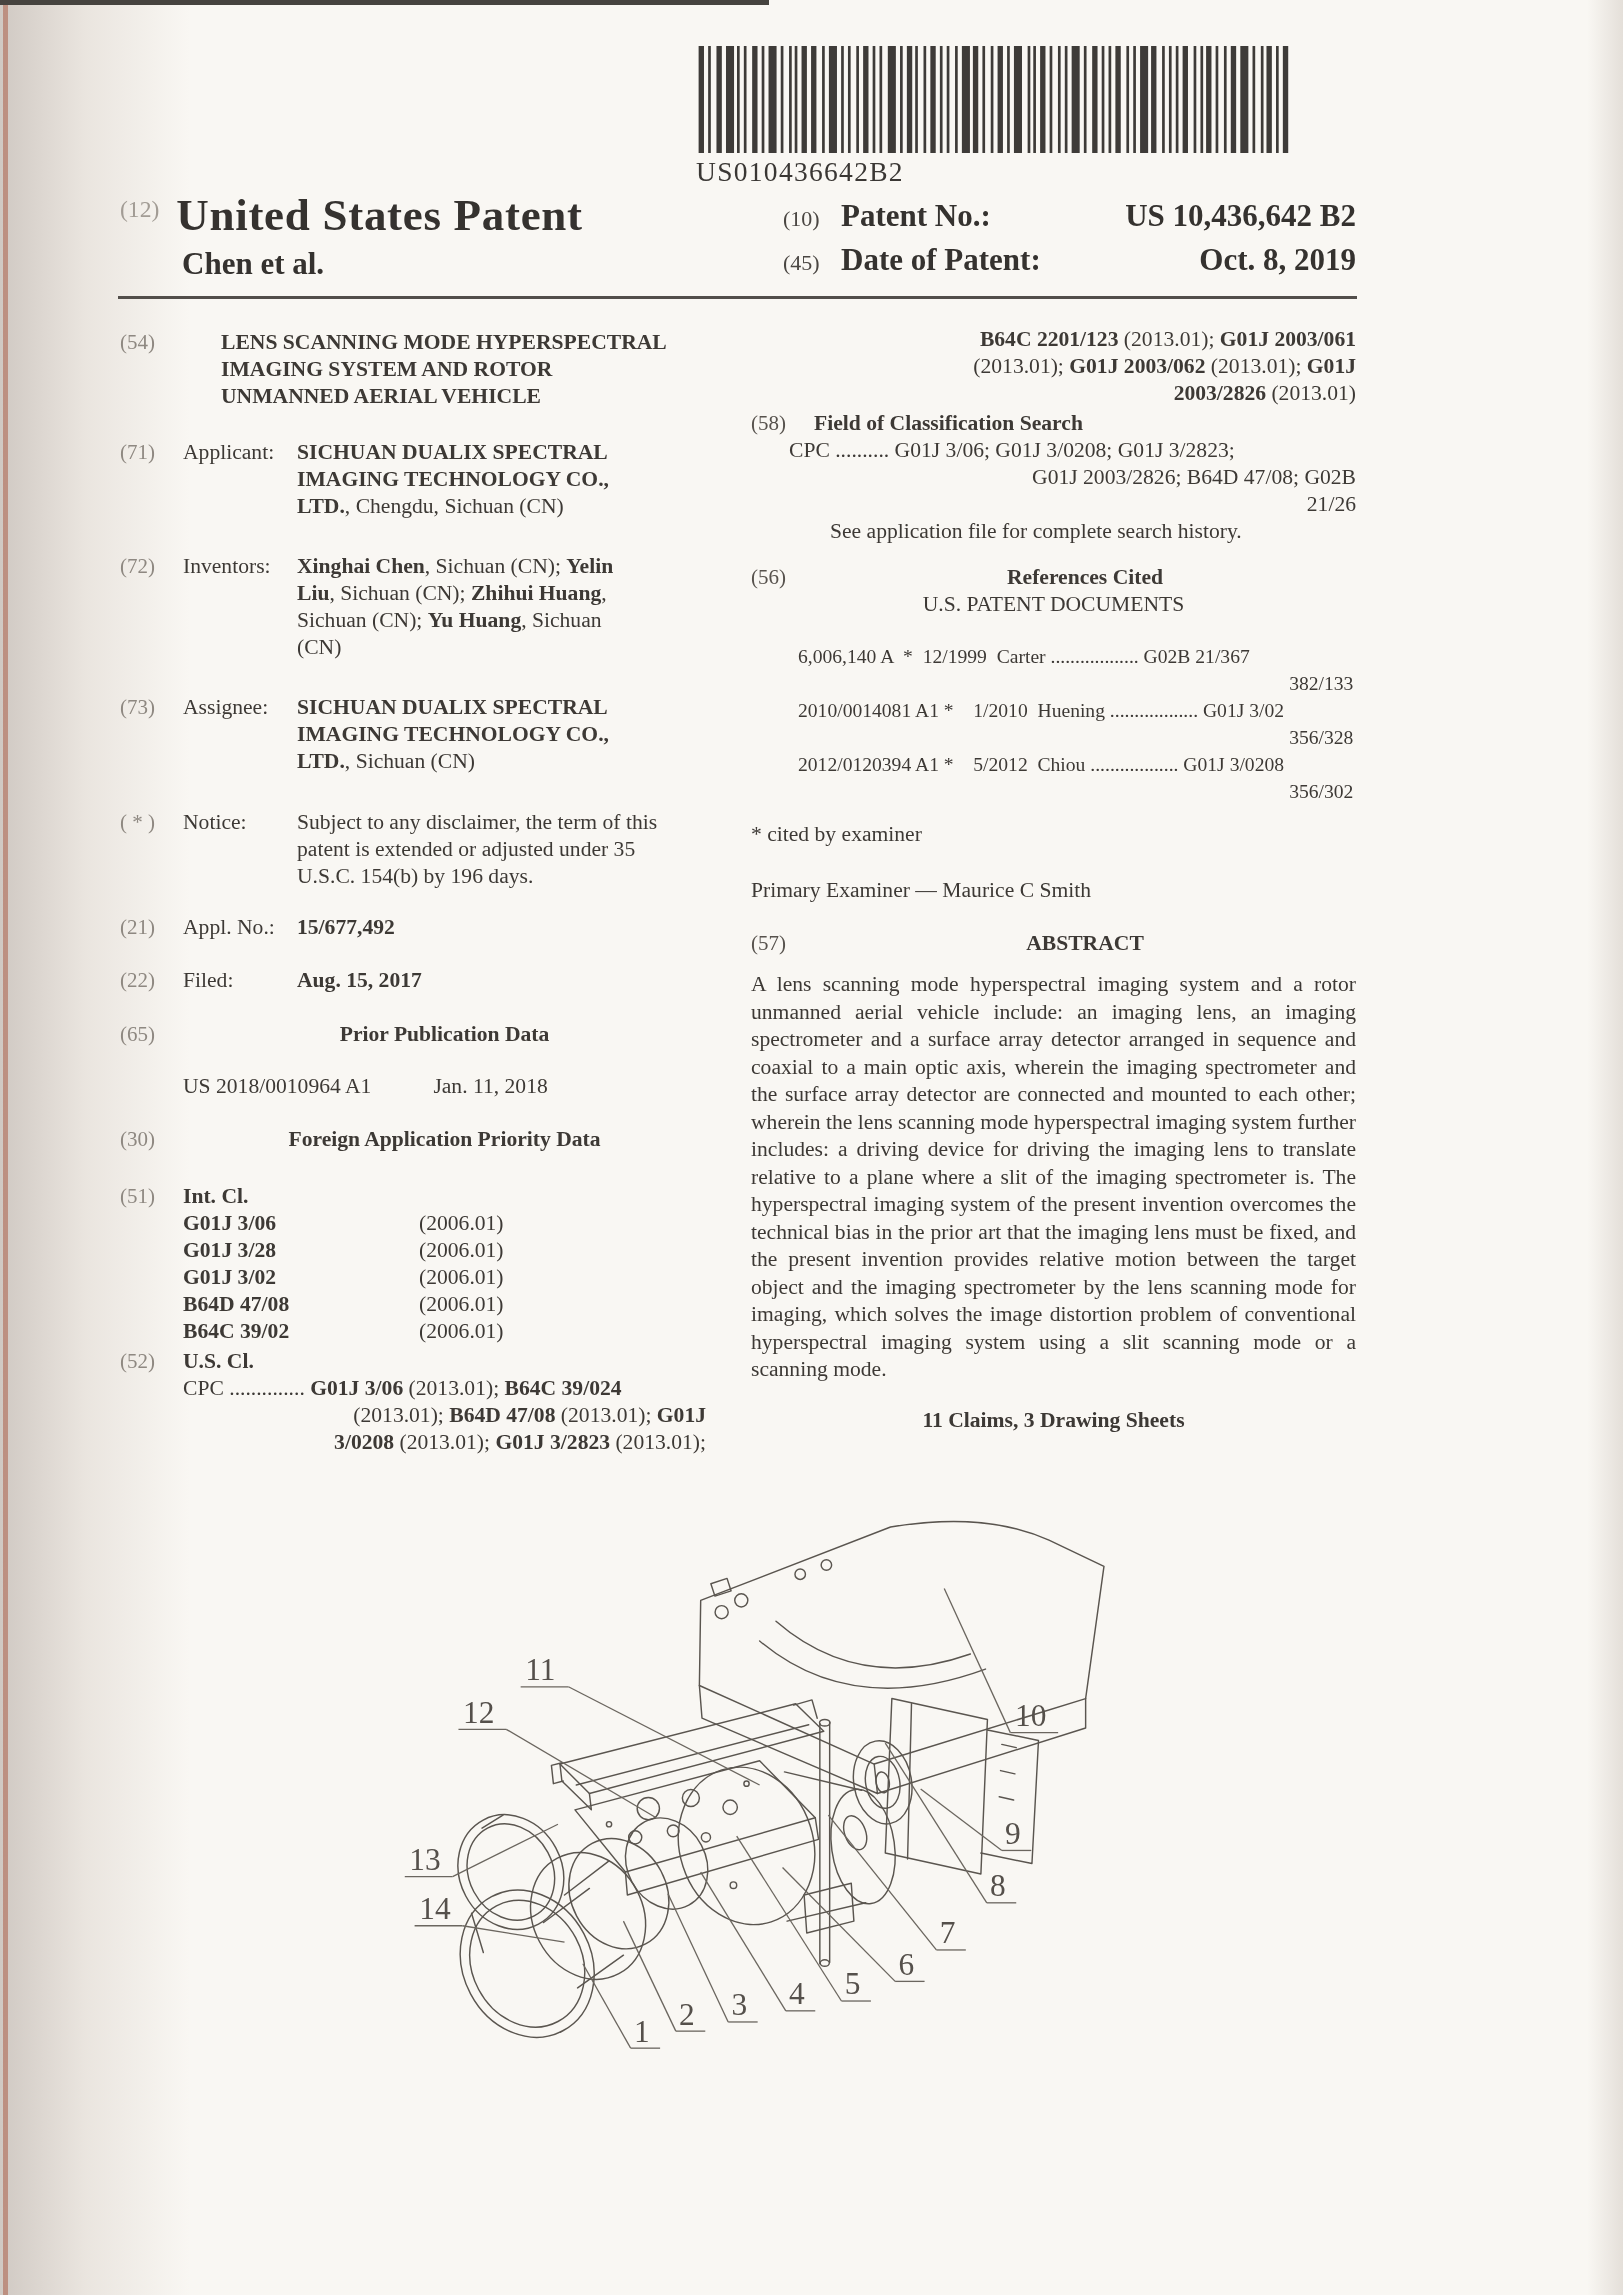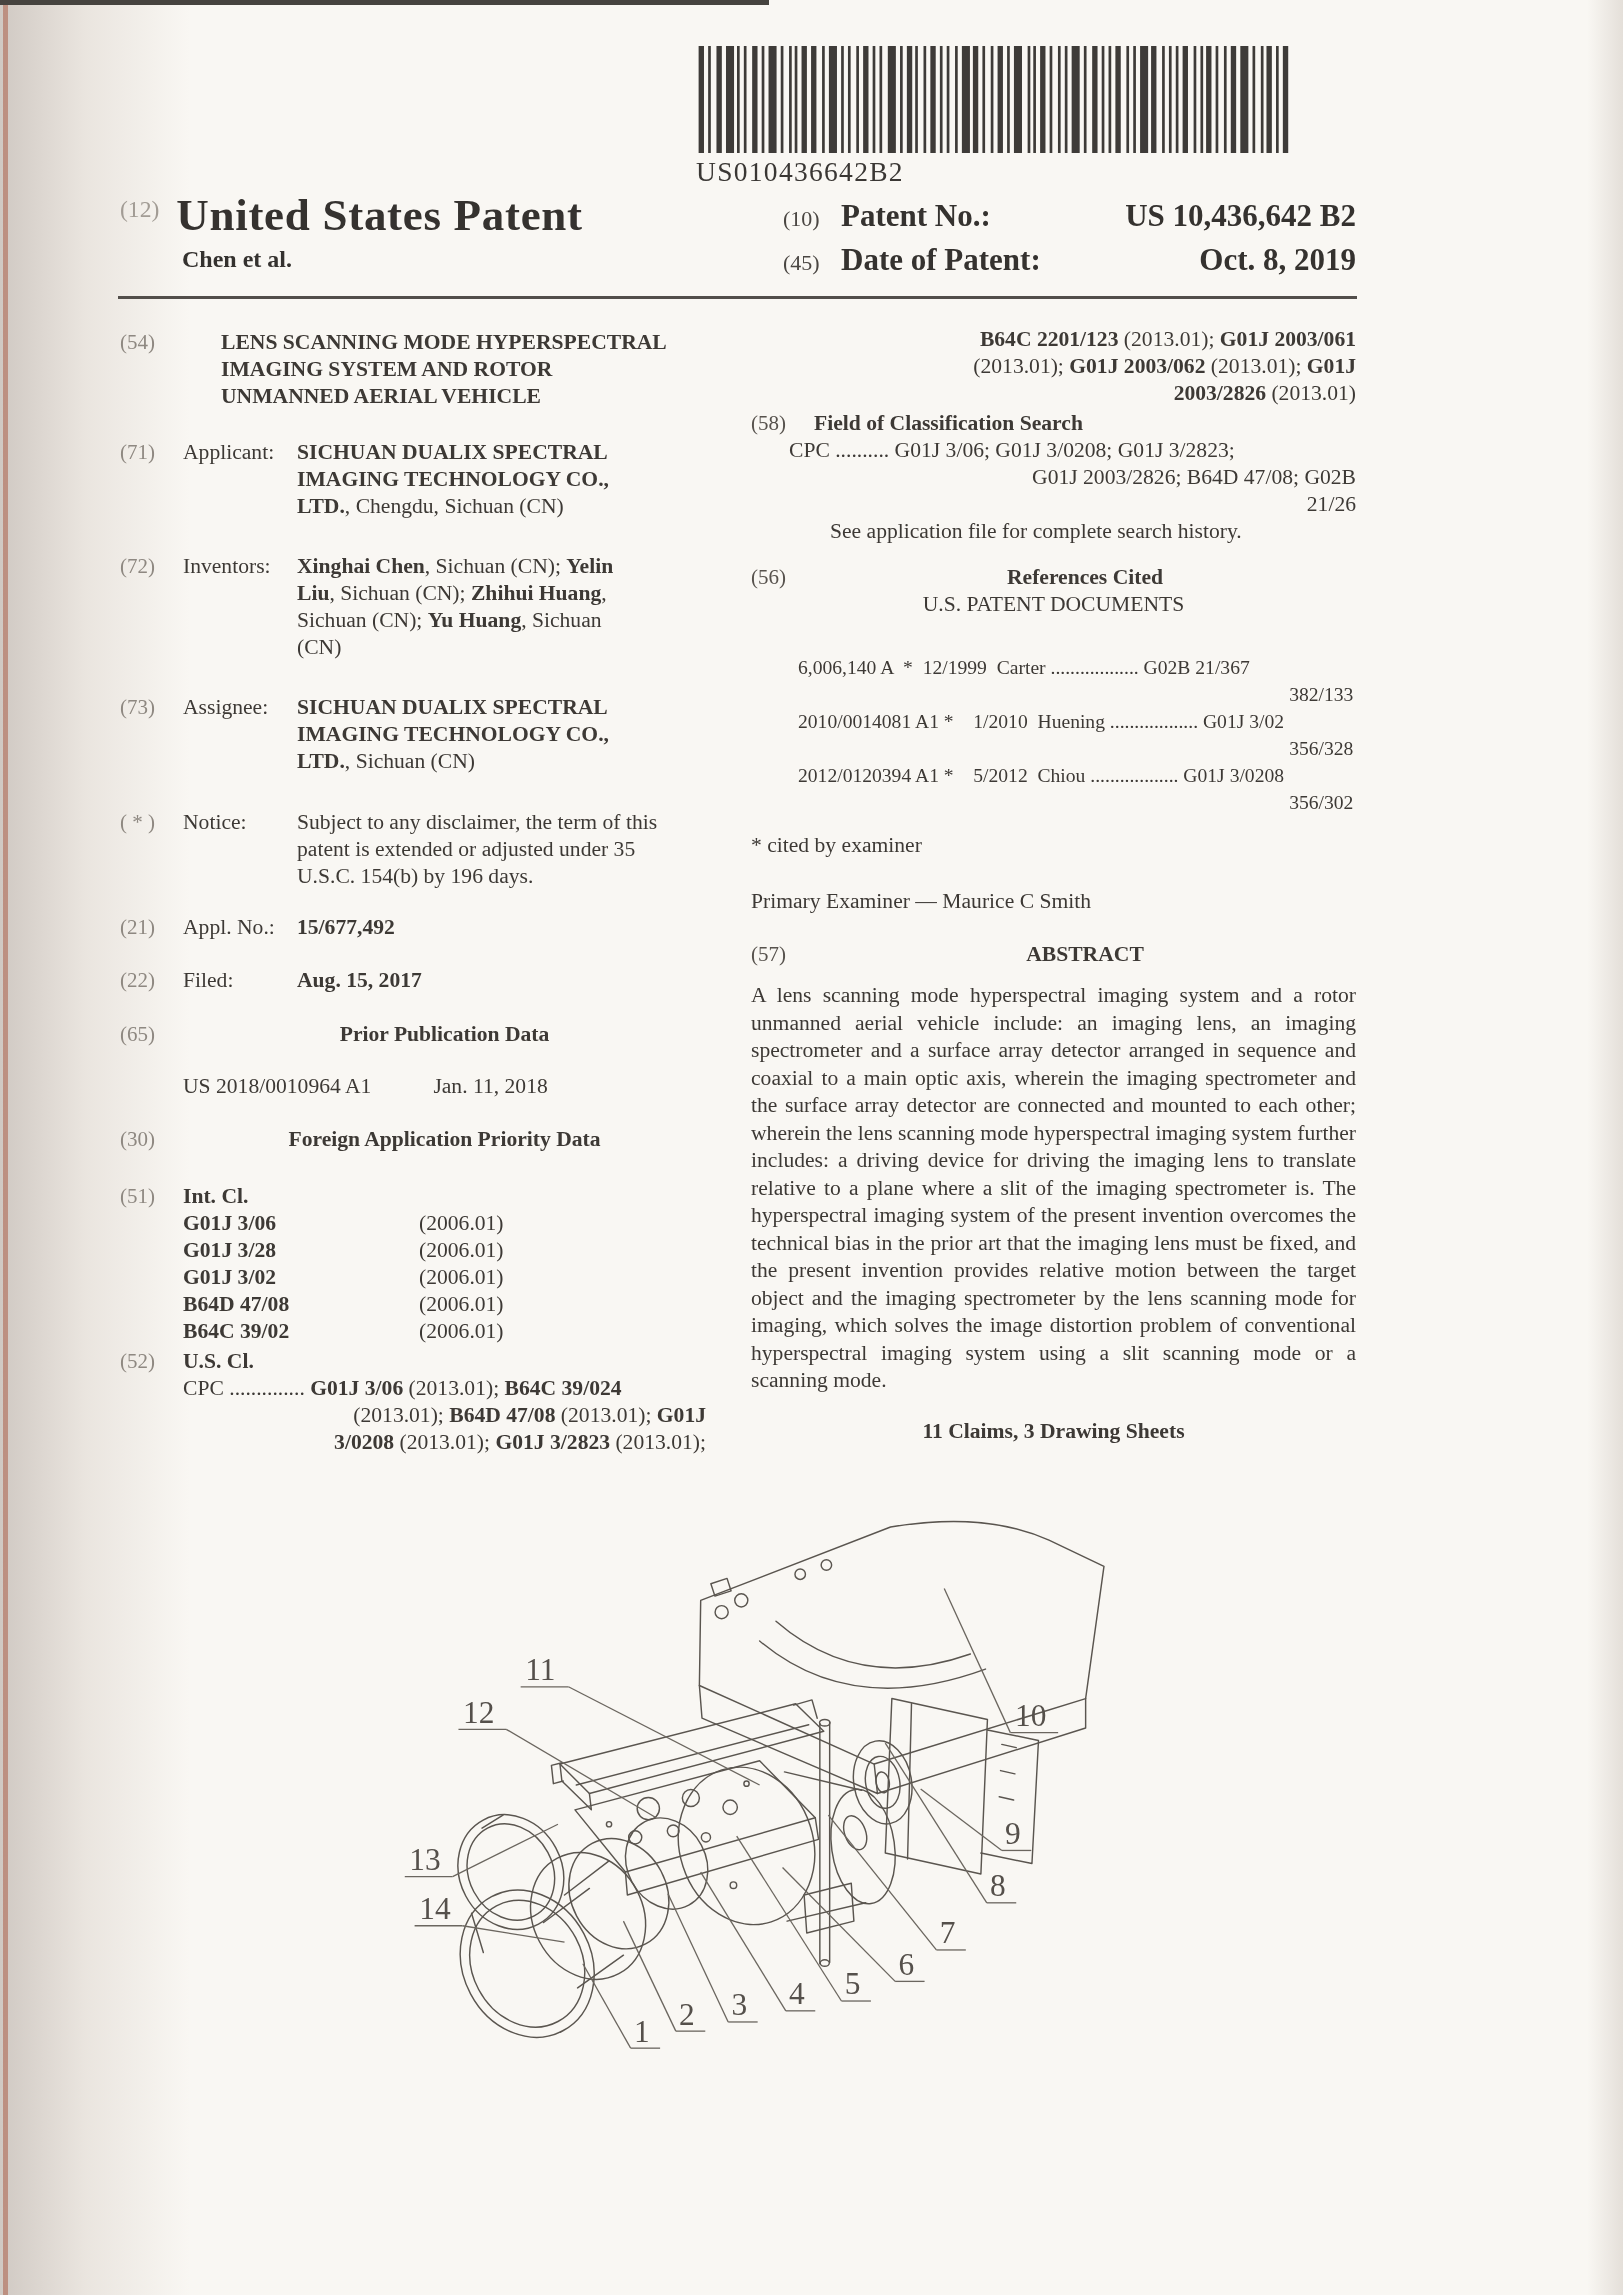--- a/index.html
+++ b/index.html
@@ -12,21 +12,21 @@
   .red-line{position:absolute;left:3.3px;top:0;bottom:0;width:4.6px;background:rgba(160,62,36,.42);}
   .top-bar{position:absolute;left:0;top:0;width:769px;height:4.6px;background:#46433f;}
 
   .barcode-wrap{position:absolute;left:696px;top:46px;width:648px;text-align:left;}
   .barcode{display:block;width:648px;height:107px;}
   .barcode-text{font-size:27.5px;letter-spacing:1.3px;margin-top:2.6px;color:#3a3734;}
 
   .h-left{position:absolute;left:120px;top:189px;white-space:nowrap;}
   .h-left .inid{font-size:23.6px;color:#a29c95;margin-right:17px;vertical-align:13px;}
   .h-left .title{font-size:45px;font-weight:bold;letter-spacing:0.7px;color:#35322f;}
-  .h-left .authors{font-size:24px;font-weight:bold;margin:5.2px 0 0 62px;color:#35322f;}
+  .h-left .authors{font-size:31px;font-weight:bold;margin:5.2px 0 0 62px;color:#35322f;}
 
   .h-right{position:absolute;left:783px;top:198px;width:573px;font-size:31px;font-weight:bold;color:#35322f;}
   .h-right .row{display:flex;align-items:baseline;margin-bottom:7.9px;}
   .h-right .rinid{font-size:22px;font-weight:normal;width:58px;flex:none;color:#4a4642;}
   .h-right .val{flex:1;text-align:right;}
 
   .rule{position:absolute;left:118px;top:296px;width:1239px;height:2.6px;background:#524e4a;}
 
   .col{position:absolute;font-size:21.6px;line-height:27px;}
   .col-l{left:120px;top:329px;width:586px;}
@@ -286,21 +286,21 @@
       <div class="line" style="padding-left:38px">CPC .......... G01J 3/06; G01J 3/0208; G01J 3/2823;</div>
       <div class="line r">G01J 2003/2826; B64D 47/08; G02B</div>
       <div class="line r">21/26</div>
       <div class="line" style="padding-left:79px">See application file for complete search history.</div>
     </div>
 
     <div class="sec" style="">
       <span class="inid">(56)</span>
       <span class="txt c b">References Cited</span>
     </div>
-    <div class="line c" style="margin-bottom:36px;">U.S. PATENT DOCUMENTS</div>
+    <div class="line c" style="margin-bottom:25px;">U.S. PATENT DOCUMENTS</div>
 
     <div>
       <div class="ref-l1">6,006,140 A  *  12/1999  Carter .................. G02B 21/367</div>
       <div class="ref-l2">382/133</div>
     </div>
     <div>
       <div class="ref-l1">2010/0014081 A1 *    1/2010  Huening .................. G01J 3/02</div>
       <div class="ref-l2">356/328</div>
     </div>
     <div>

